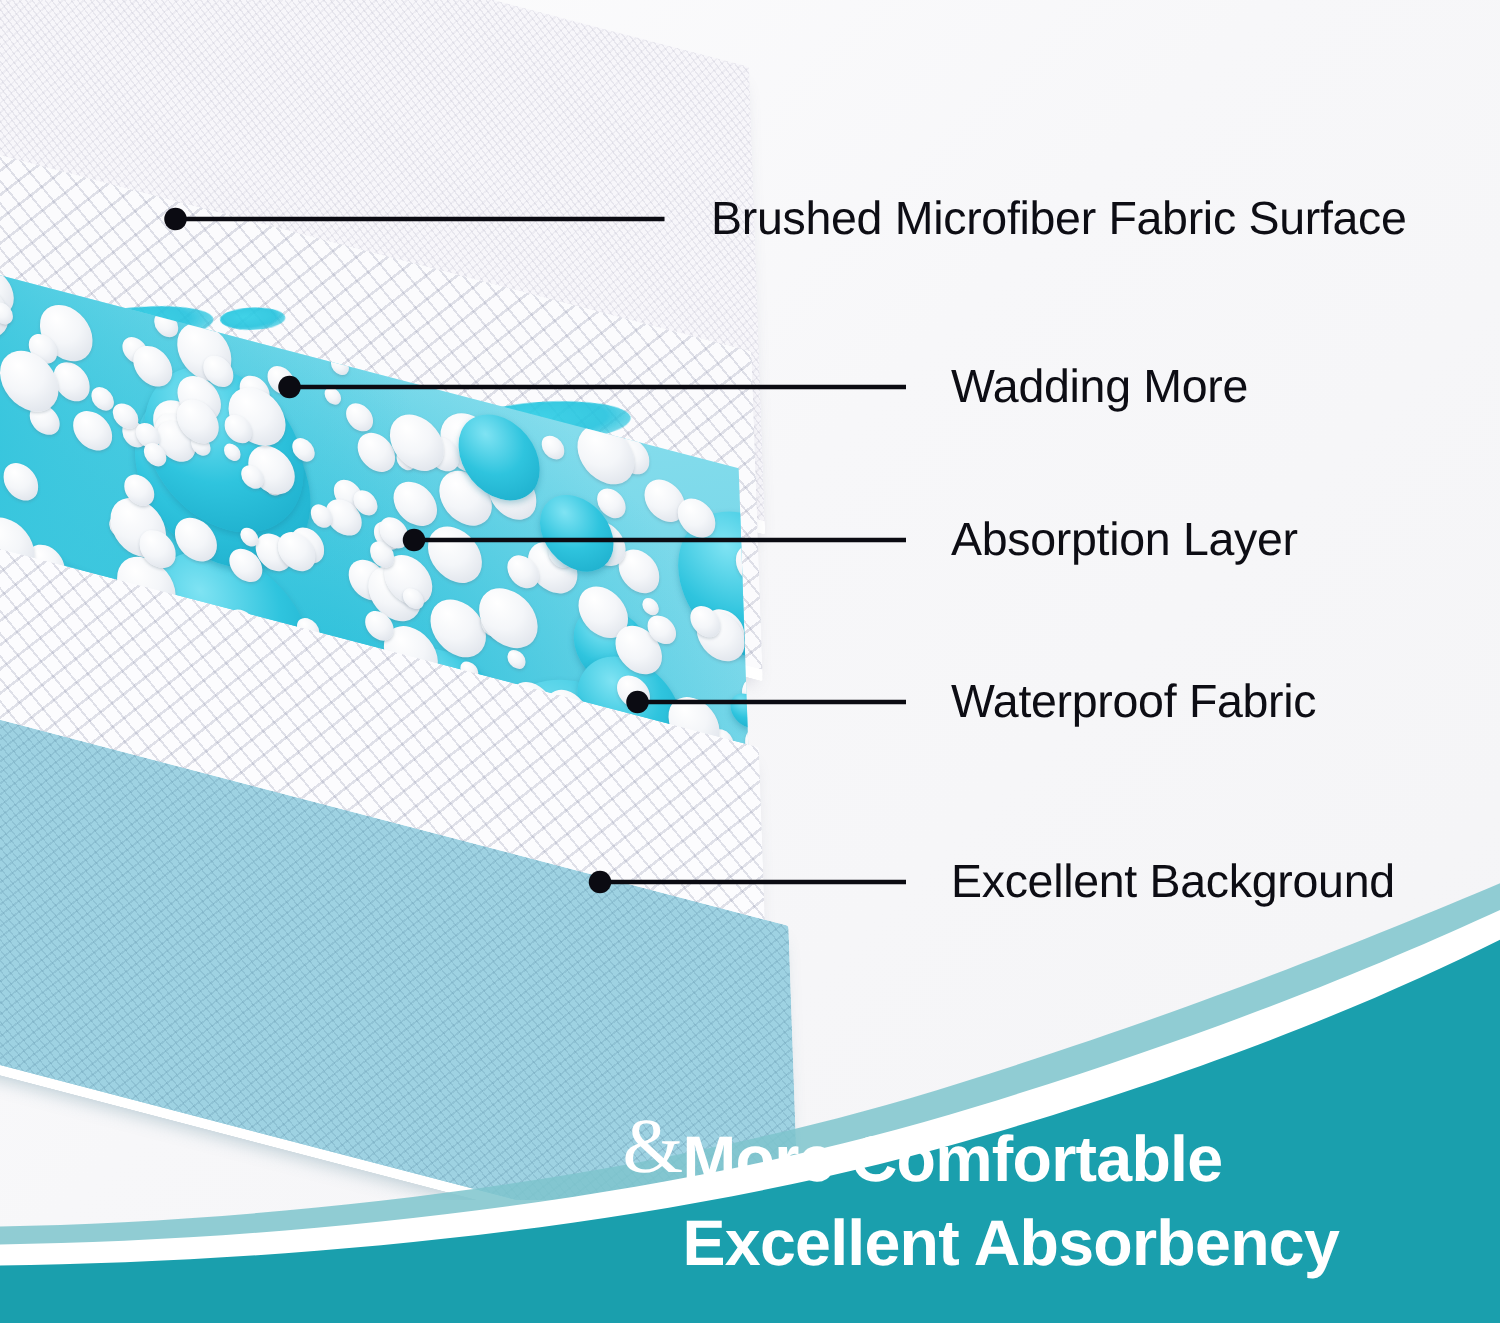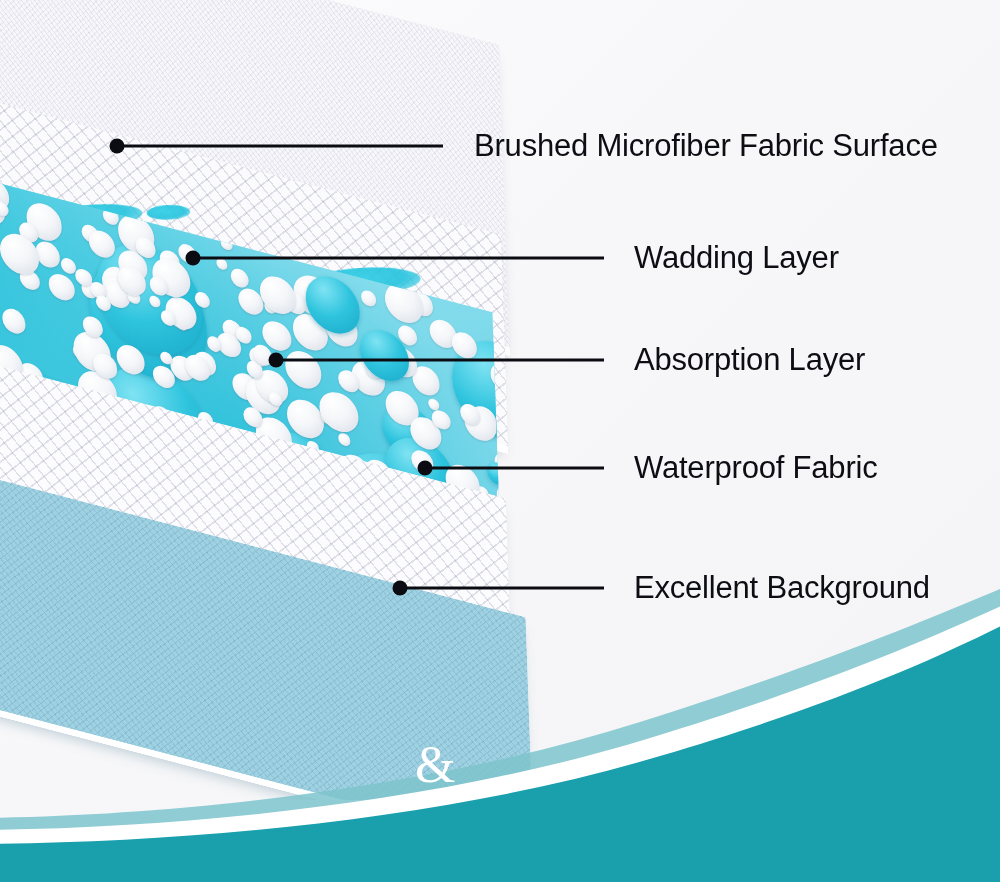--- a/index.html
+++ b/index.html
@@ -522,21 +522,21 @@
 
   <div id="callout-group">
       <div class="callout">
         <div class="callout-line" style="left: 117px; top: 146px; width: 326px;"></div>
         <div class="callout-dot" style="left: 117px; top: 146px;"></div>
         <div class="callout-label" style="left: 474px; top: 146px;">Brushed Microfiber Fabric Surface</div>
       </div>
       <div class="callout">
         <div class="callout-line" style="left: 193px; top: 258px; width: 411px;"></div>
         <div class="callout-dot" style="left: 193px; top: 258px;"></div>
-        <div class="callout-label" style="left: 634px; top: 258px;">Wadding Layer</div>
+        <div class="callout-label" style="left: 634px; top: 258px;">Wadding More</div>
       </div>
       <div class="callout">
         <div class="callout-line" style="left: 276px; top: 360px; width: 328px;"></div>
         <div class="callout-dot" style="left: 276px; top: 360px;"></div>
         <div class="callout-label" style="left: 634px; top: 360px;">Absorption Layer</div>
       </div>
       <div class="callout">
         <div class="callout-line" style="left: 425px; top: 468px; width: 179px;"></div>
         <div class="callout-dot" style="left: 425px; top: 468px;"></div>
         <div class="callout-label" style="left: 634px; top: 468px;">Waterproof Fabric</div>
@@ -551,16 +551,18 @@
   <div id="bottom-banner">
     <svg width="1000" height="300" viewBox="0 0 1000 300" xmlns="http://www.w3.org/2000/svg">
       <path d="M -40 300 L -40 236 C 150 236 420 210 640 140 C 830 80 950 28 1040 -10 L 1040 300 Z" fill="#7ec4cd" opacity="0.85"></path>
       <path d="M -40 300 L -40 248 C 160 248 430 224 650 156 C 840 98 955 46 1040 6 L 1040 300 Z" fill="#ffffff"></path>
       <path d="M -40 300 L -40 262 C 170 262 440 240 660 174 C 850 118 960 66 1040 24 L 1040 300 Z" fill="#1a9fad"></path>
     </svg>
 
     <div id="banner-ampersand">&amp;</div>
 
     <div id="banner-text-block">
+      <div class="banner-line">More Comfortable</div>
+      <div class="banner-line">Excellent Absorbency</div>
     </div>
   </div>
 
 </div>
 
 </body></html>

